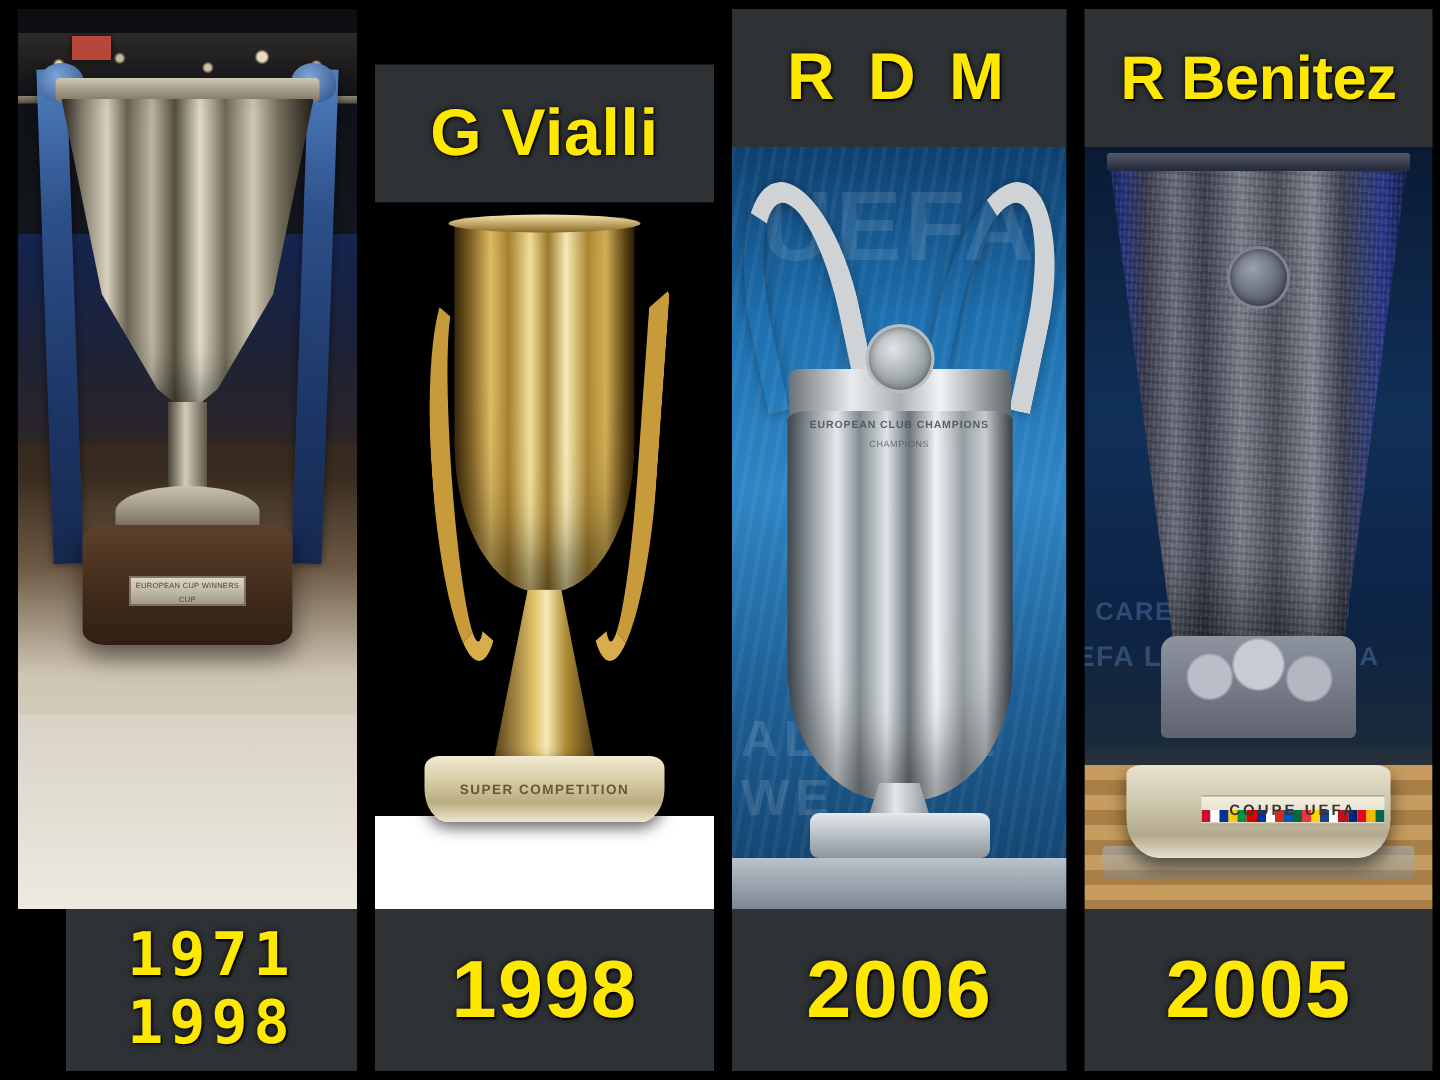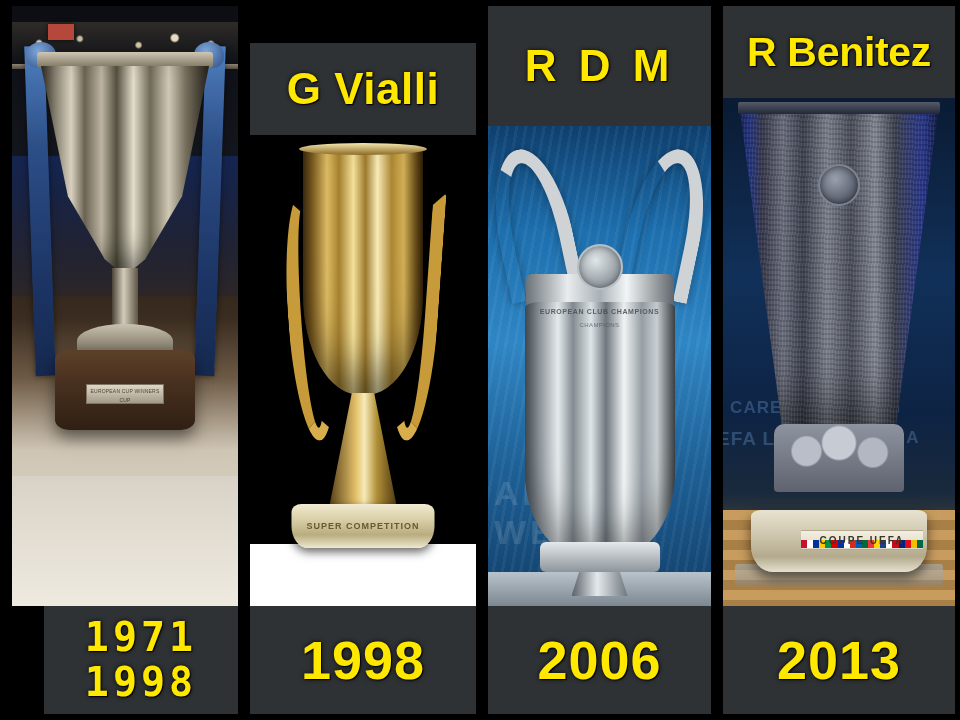--- a/index.html
+++ b/index.html
@@ -26,21 +26,21 @@
   
   .hdr {
     background:#2f3235; color:#ffe800;
     display:flex; align-items:center; justify-content:center;
     text-align:center; font-weight:bold;
     text-shadow:0 0 4px rgba(0,0,0,.85), 1px 1px 1px #000;
     flex:0 0 auto;
   }
   .p1 .hdr { height:96px; font-size:25px; line-height:1.12; letter-spacing:-.2px; }
   .p2 .hdr { height:92px; font-size:44px; letter-spacing:.5px;margin-top:37px; }
-  .p3 .hdr { height:120px; font-size:44px; letter-spacing:5px; }
+  .p3 .hdr { height:92px; font-size:44px; letter-spacing:5px; }
   .p4 .hdr { height:92px; font-size:41px; letter-spacing:-.3px; }
 
   
   .photo {
     position:relative; flex:1 1 auto; overflow:hidden;
     background:#05070c;
   }
 
   
   .yr {
@@ -190,21 +190,21 @@
     box-shadow:inset 0 0 8px rgba(0,0,0,.4);
   }
   .sc-stem {
     position:absolute; left:50%; top:258px; transform:translateX(-50%);
     width:70px; height:120px;
     background:linear-gradient(90deg,#523a14,#e3c169 40%,#f6ebb8 52%,#b08e36 70%,#4a3412);
     clip-path:polygon(34% 0%, 66% 0%, 100% 100%, 0% 100%);
   }
   .sc-base {
     position:absolute; left:50%; bottom:58px; transform:translateX(-50%);
-    width:143px; height:44px;
+    width:160px; height:44px;
     background:linear-gradient(180deg,#f2ead2 0%,#d9cfa8 35%,#b9ad80 70%,#efe7cf 100%);
     border-radius:10px 10px 16px 16px / 8px 8px 22px 22px;
     display:flex; align-items:center; justify-content:center;
     box-shadow:0 4px 10px rgba(0,0,0,.6);
   }
   .sc-base-txt {
     font-size:9px; font-weight:bold; color:#5c4f24; letter-spacing:1px;
     opacity:.9;
   }
 
@@ -432,20 +432,21 @@
     </div>
 
     <div class="yr">1998</div>
   </div>
 
   <div class="panel p3">
     <div class="hdr">R D M</div>
 
     <div class="photo">
       <div class="ucl-bg"></div>
+      <div class="ucl-watermark">UEFA</div>
       <div class="ucl-watermark2">ALLIANZ WE</div>
       <div class="ucl-shelf"></div>
 
       <div class="ucl-handle l"></div>
       <div class="ucl-handle r"></div>
       <div class="ucl-neck"></div>
       <div class="ucl-body"></div>
       <div class="ucl-seal"></div>
       <div class="ucl-engrave">EUROPEAN CLUB CHAMPIONS</div>
       <div class="ucl-engrave2">CHAMPIONS</div>
@@ -496,16 +497,16 @@
               <i style="background: rgb(198, 11, 30);"></i>
               <i style="background: rgb(0, 36, 125);"></i>
               <i style="background: rgb(227, 10, 23);"></i>
               <i style="background: rgb(241, 191, 0);"></i>
               <i style="background: rgb(0, 104, 71);"></i>
             </div>
         </div>
       </div>
     </div>
 
-    <div class="yr">2013</div>
+    <div class="yr">2005</div>
   </div>
 
 </div>
 
 </body></html>

